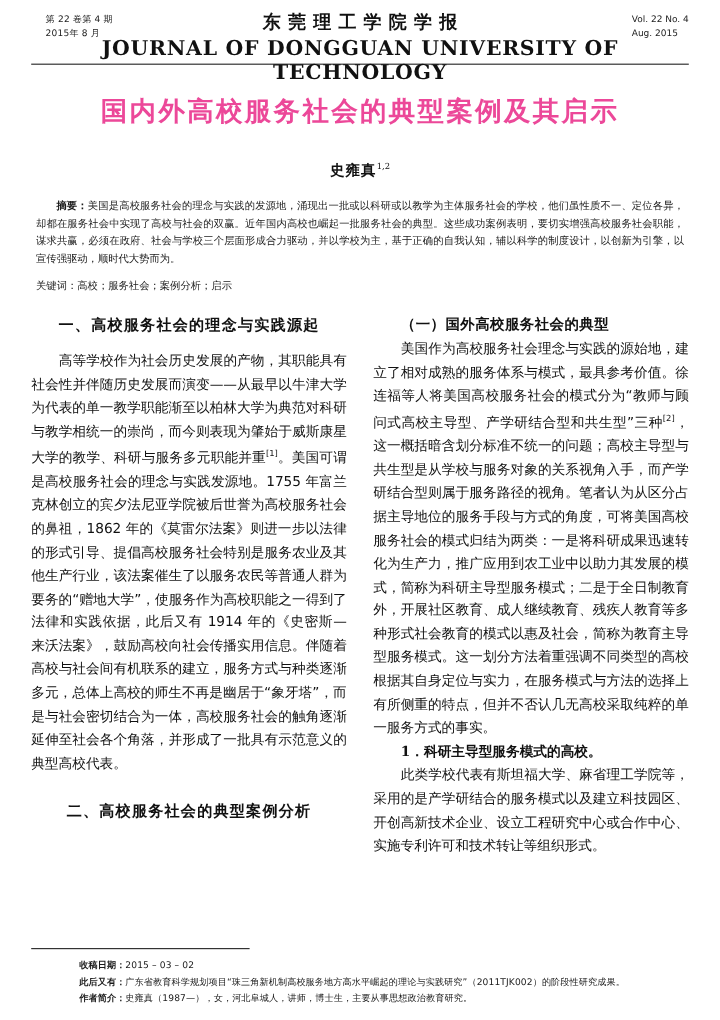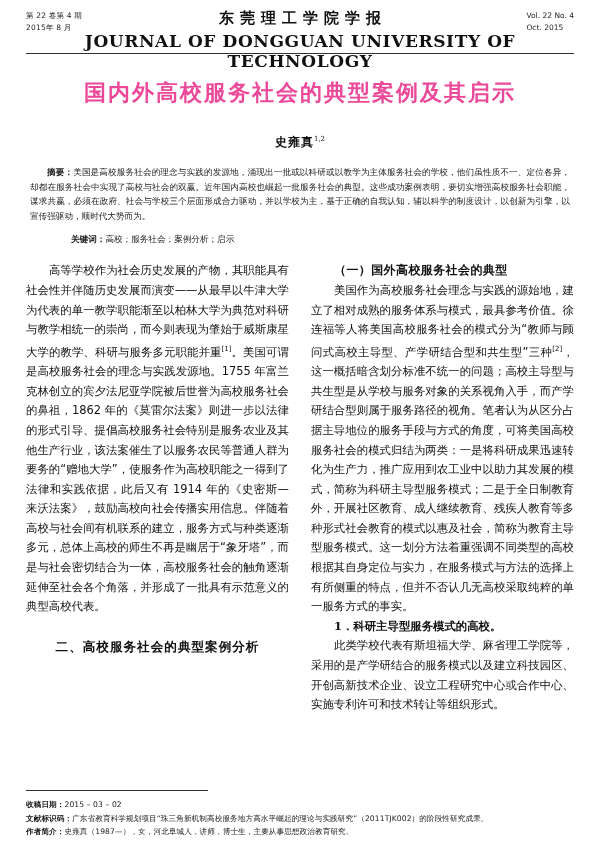--- a/index.html
+++ b/index.html
@@ -24,21 +24,21 @@
   }
 
   
   .masthead {
     position: relative;
     height: 44px;
     padding-top: 8px;
   }
   .mast-left {
     position: absolute;
-    left: 0;
+    left: 12px;
     top: 10px;
     font-size: 7.5px;
     line-height: 11.5px;
     font-family: "DejaVu Sans", "Liberation Sans", sans-serif;
     color: #222;
     letter-spacing: 0.2px;
   }
   .mast-right {
     position: absolute;
     right: 0;
@@ -116,22 +116,21 @@
   }
   .abstract p { margin: 0; text-indent: 17px; }
 
   .kw-block {
     margin-top: 9px;
     font-size: 8.6px;
     line-height: 15px;
     padding: 0 4px;
   }
   .kw-line .lbl, .meta-line .lbl {
-    font-weight: 700;
-    margin-left: 41px;
+    font-weight: 400;
   }
   .meta-line {
     margin-top: 2px;
     display: flex;
   }
   .meta-line .c1 { width: 150px; }
   .meta-line .c2 { width: 138px; }
   .meta-line .c3 { flex: 1; }
 
   
@@ -193,36 +192,37 @@
   .foot-rule {
     border-top: 1.2px solid #333;
     width: 182px;
     margin-bottom: 7px;
   }
   .foot-line {
     font-size: 7.6px;
     line-height: 13.2px;
     color: #1a1a1a;
     letter-spacing: 0.1px;
+    margin-left: 40px;
   }
   .foot-line .lbl { font-weight: 700; }
 </style>
 </head>
 <body>
 
 <div class="page">
 
   <div class="masthead">
     <div class="mast-left">
       <div>第 22 卷第 4 期</div>
       <div>2015年  8  月</div>
     </div>
     <div class="mast-right">
       <div>Vol. 22  No. 4</div>
-      <div>Oct.    2015</div>
+      <div>Aug.    2015</div>
     </div>
     <div class="mast-center">
       <div class="mast-cn">东莞理工学院学报</div>
       <div class="mast-en">JOURNAL OF DONGGUAN UNIVERSITY OF TECHNOLOGY</div>
     </div>
   </div>
   <div class="mast-rule"></div>
 
   <div class="title">国内外高校服务社会的典型案例及其启示</div>
 
@@ -237,20 +237,21 @@
 
   <div class="kw-block">
     <div class="kw-line">
       <span class="lbl">关键词：</span><span>高校；服务社会；案例分析；启示</span>
     </div>
   </div>
 
   <div class="columns">
 
     <div class="col">
+      <div class="h1 first">一、高校服务社会的理念与实践源起</div>
       <p><span>高等学校作为社会历史发展的产物，其职能具有社会性并伴随历史发展而演变——从最早以牛津大学为代表的单一教学职能渐至以柏林大学为典范对科研与教学相统一的崇尚，而今则表现为肇始于威斯康星大学的教学、科研与服务多元职能并重</span><span class="ref-sup">[1]</span><span>。美国可谓是高校服务社会的理念与实践发源地。1755 年富兰克林创立的宾夕法尼亚学院被后世誉为高校服务社会的鼻祖，1862 年的《莫雷尔法案》则进一步以法律的形式引导、提倡高校服务社会特别是服务农业及其他生产行业，该法案催生了以服务农民等普通人群为要务的“赠地大学”，使服务作为高校职能之一得到了法律和实践依据，此后又有 1914 年的《史密斯—来沃法案》，鼓励高校向社会传播实用信息。伴随着高校与社会间有机联系的建立，服务方式与种类逐渐多元，总体上高校的师生不再是幽居于“象牙塔”，而是与社会密切结合为一体，高校服务社会的触角逐渐延伸至社会各个角落，并形成了一批具有示范意义的典型高校代表。</span></p>
       <div class="gap"></div>
       <div class="h1">二、高校服务社会的典型案例分析</div>
     </div>
 
     <div class="col">
       <div class="h2">（一）国外高校服务社会的典型</div>
       <p><span>美国作为高校服务社会理念与实践的源始地，建立了相对成熟的服务体系与模式，最具参考价值。徐连福等人将美国高校服务社会的模式分为“教师与顾问式高校主导型、产学研结合型和共生型”三种</span><span class="ref-sup">[2]</span><span>，这一概括暗含划分标准不统一的问题；高校主导型与共生型是从学校与服务对象的关系视角入手，而产学研结合型则属于服务路径的视角。笔者认为从区分占据主导地位的服务手段与方式的角度，可将美国高校服务社会的模式归结为两类：一是将科研成果迅速转化为生产力，推广应用到农工业中以助力其发展的模式，简称为科研主导型服务模式；二是于全日制教育外，开展社区教育、成人继续教育、残疾人教育等多种形式社会教育的模式以惠及社会，简称为教育主导型服务模式。这一划分方法着重强调不同类型的高校根据其自身定位与实力，在服务模式与方法的选择上有所侧重的特点，但并不否认几无高校采取纯粹的单一服务方式的事实。</span></p>
       <div class="h3">1．科研主导型服务模式的高校。</div>
       <p>此类学校代表有斯坦福大学、麻省理工学院等，采用的是产学研结合的服务模式以及建立科技园区、开创高新技术企业、设立工程研究中心或合作中心、实施专利许可和技术转让等组织形式。</p>
@@ -258,20 +259,20 @@
     </div>
 
   </div>
 
   <div class="foot">
     <div class="foot-rule"></div>
     <div class="foot-line">
       <span class="lbl">收稿日期：</span><span>2015 – 03 – 02</span>
     </div>
     <div class="foot-line">
-      <span class="lbl">文献标识码：</span><span>广东省教育科学规划项目“珠三角新机制高校服务地方高水平崛起的理论与实践研究”（2011TJK002）的阶段性研究成果。</span>
+      <span class="lbl">此后又有：</span><span>广东省教育科学规划项目“珠三角新机制高校服务地方高水平崛起的理论与实践研究”（2011TJK002）的阶段性研究成果。</span>
     </div>
     <div class="foot-line">
       <span class="lbl">作者简介：</span><span>史雍真（1987—），女，河北阜城人，讲师，博士生，主要从事思想政治教育研究。</span>
     </div>
   </div>
 
 </div>
 
 </body></html>

